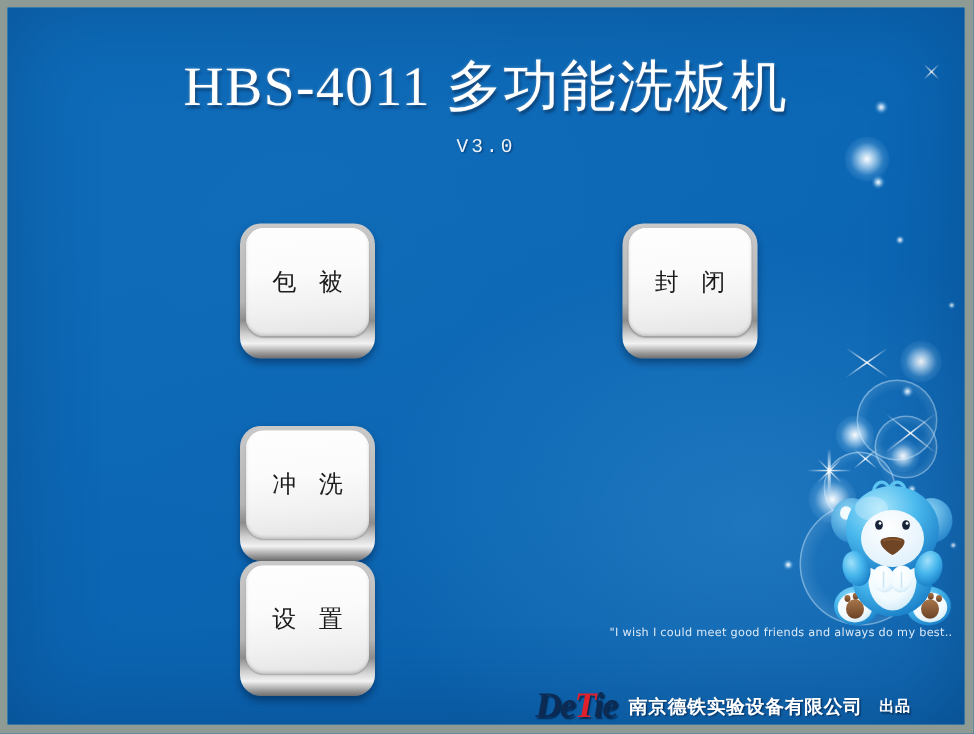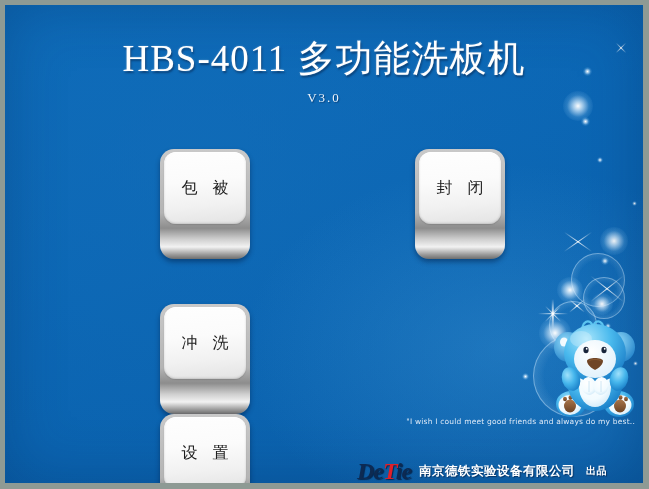--- a/index.html
+++ b/index.html
@@ -62,21 +62,21 @@
     font-family: "Liberation Serif", "DejaVu Serif", serif;
     font-size: 37px;
     line-height: 44px;
     color: #ffffff;
     letter-spacing: 1px;
     text-shadow: 1px 2px 2px rgba(0,30,70,0.55), 0 0 2px rgba(255,255,255,0.35);
     white-space: nowrap;
   }
   #version-label {
     margin-top: 9px;
-    font-family: Liberation Serif, serif;
+    font-family: Liberation Mono, monospace;
     font-size: 13px;
     color: #eef4fb;
     letter-spacing: 2px;
     text-shadow: 1px 1px 1px rgba(0,30,70,0.5);
   }
 
   
   #button-grid {
     position: absolute;
     left: 155px;
@@ -87,21 +87,21 @@
   .btn-row {
     display: flex;
     justify-content: space-between;
     margin-bottom: 45px;
   }
   .btn-row:last-child { margin-bottom: 0; flex-direction: column; }
 
   .keybtn {
     position: relative;
     width: 90px;
-    height: 110px;
+    height: 90px;
     box-sizing: border-box;
     cursor: pointer;
     border: none;
     padding: 16px;
     background: linear-gradient(180deg,
         #c9c9c9 0%, #b4b4b4 58%, #8d8d8d 72%,
         #cfcfcf 82%, #f2f2f2 89%, #9a9a9a 96%, #6e6e6e 100%);
     border-radius: 14px;
     box-shadow: 0 3px 5px rgba(0,25,60,0.45);
   }

